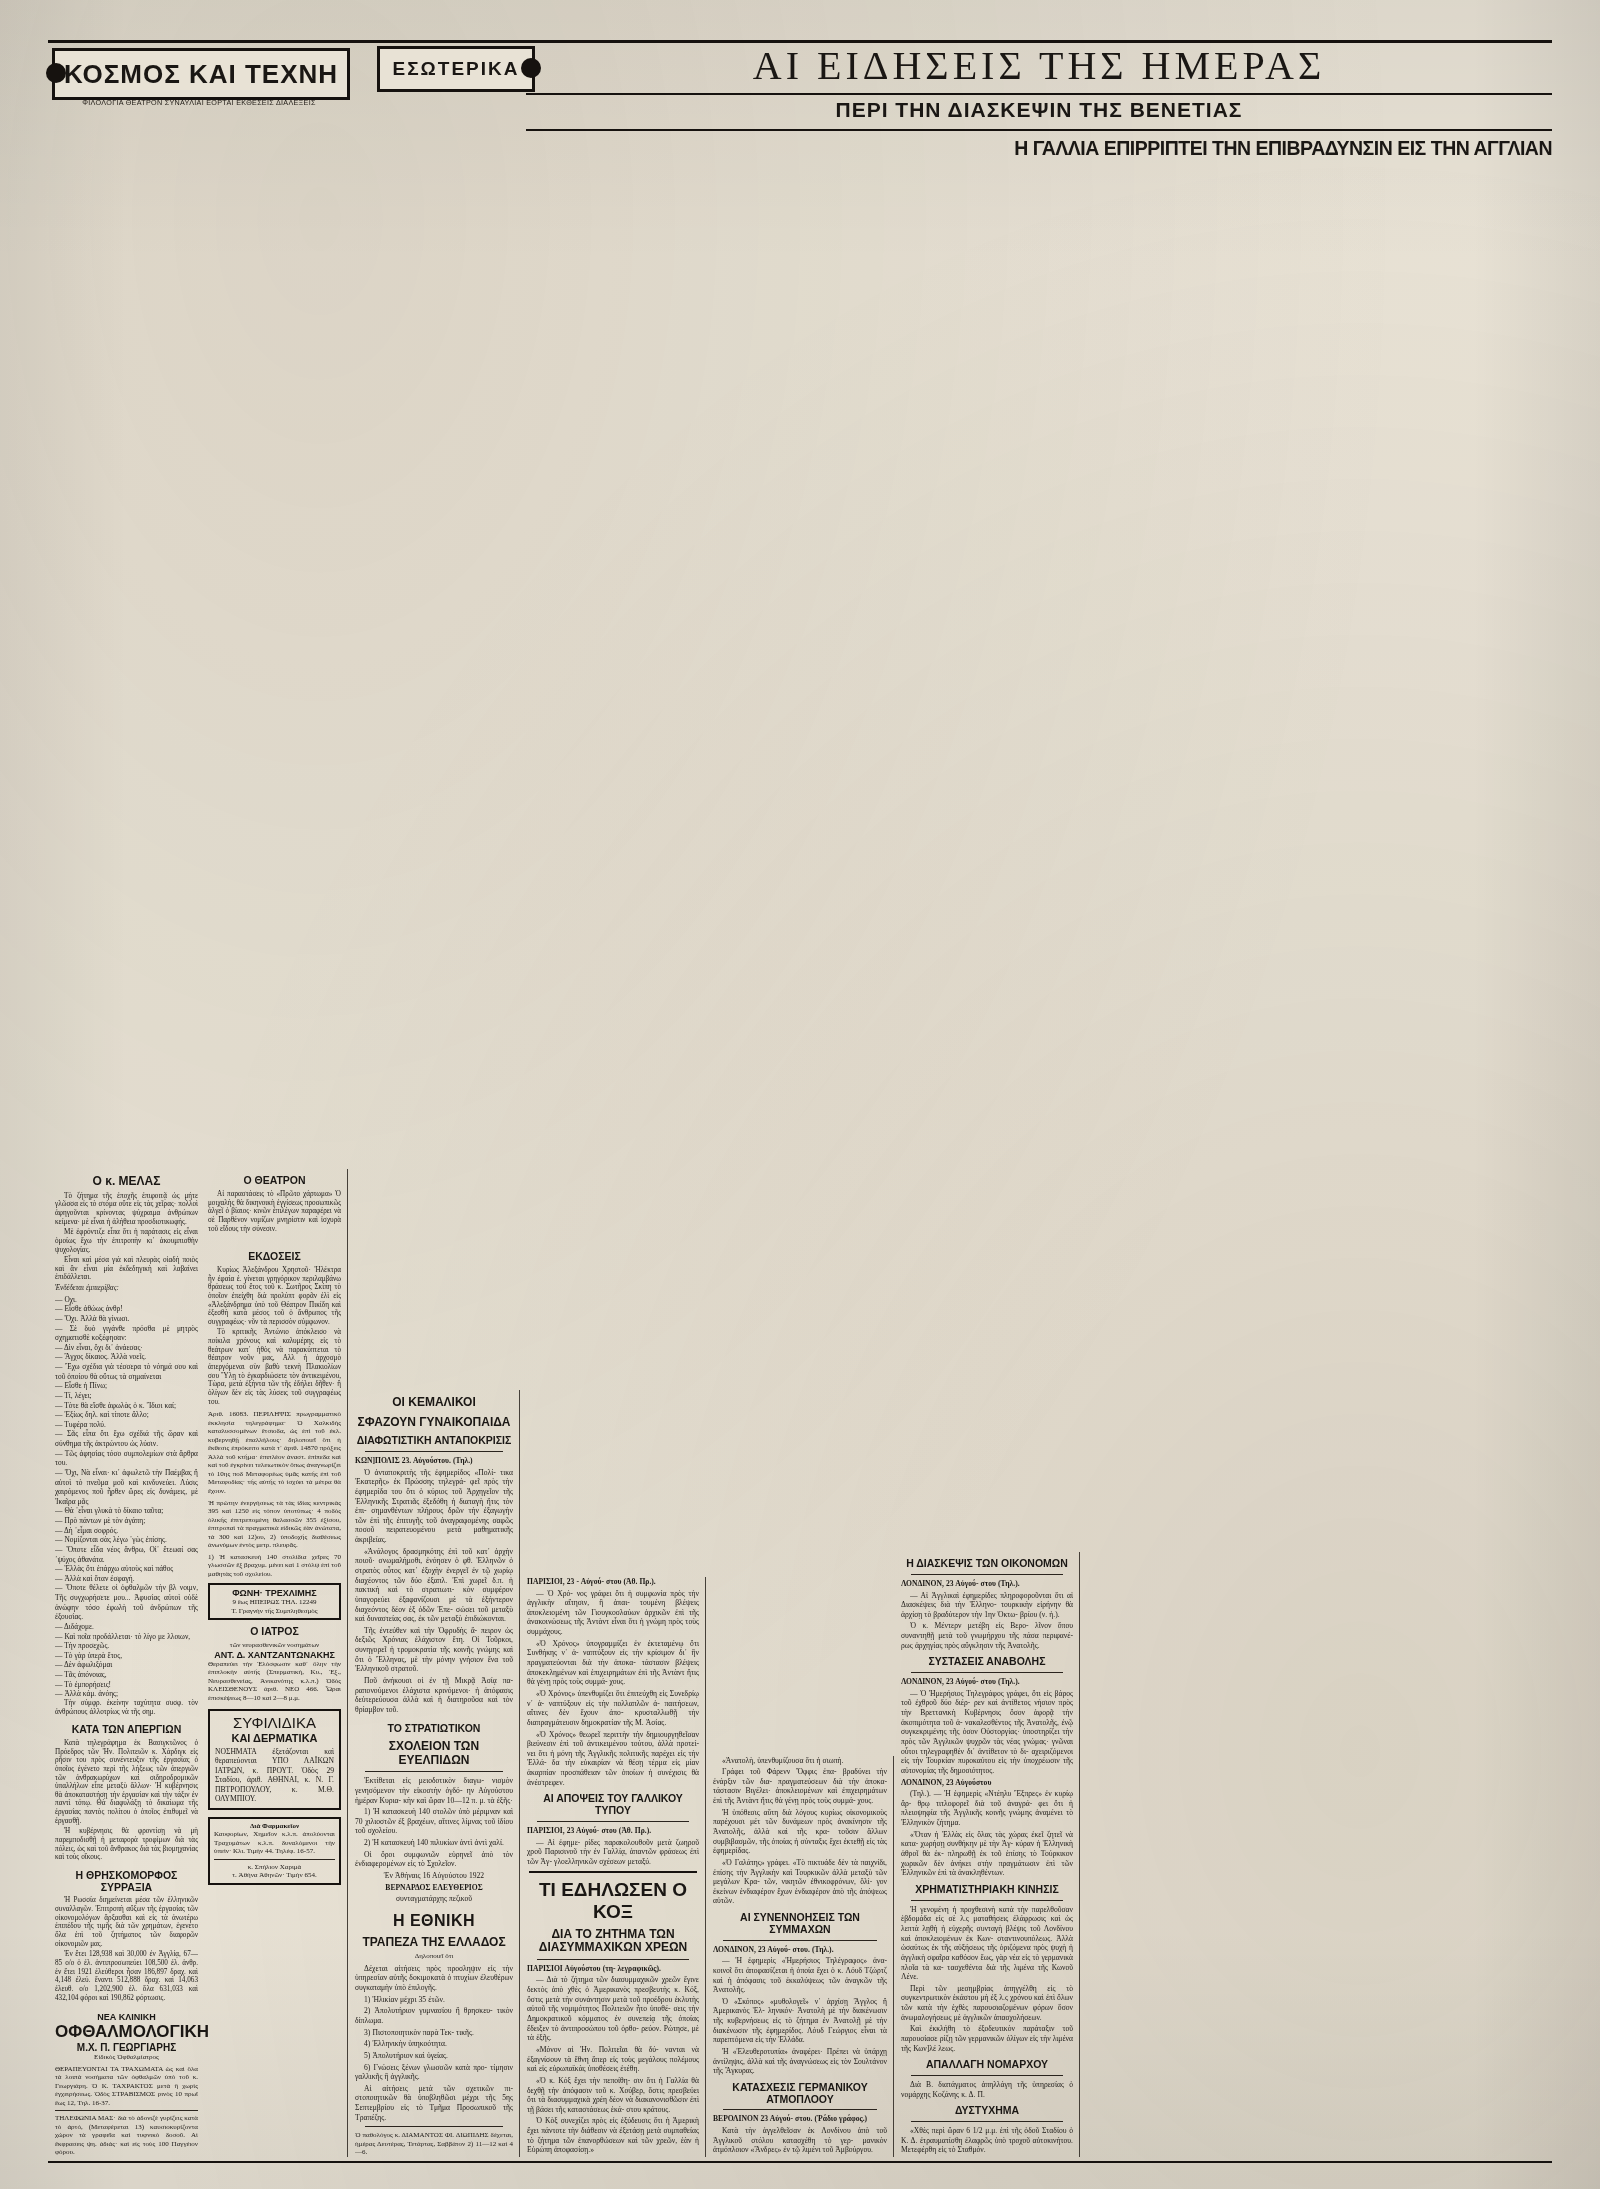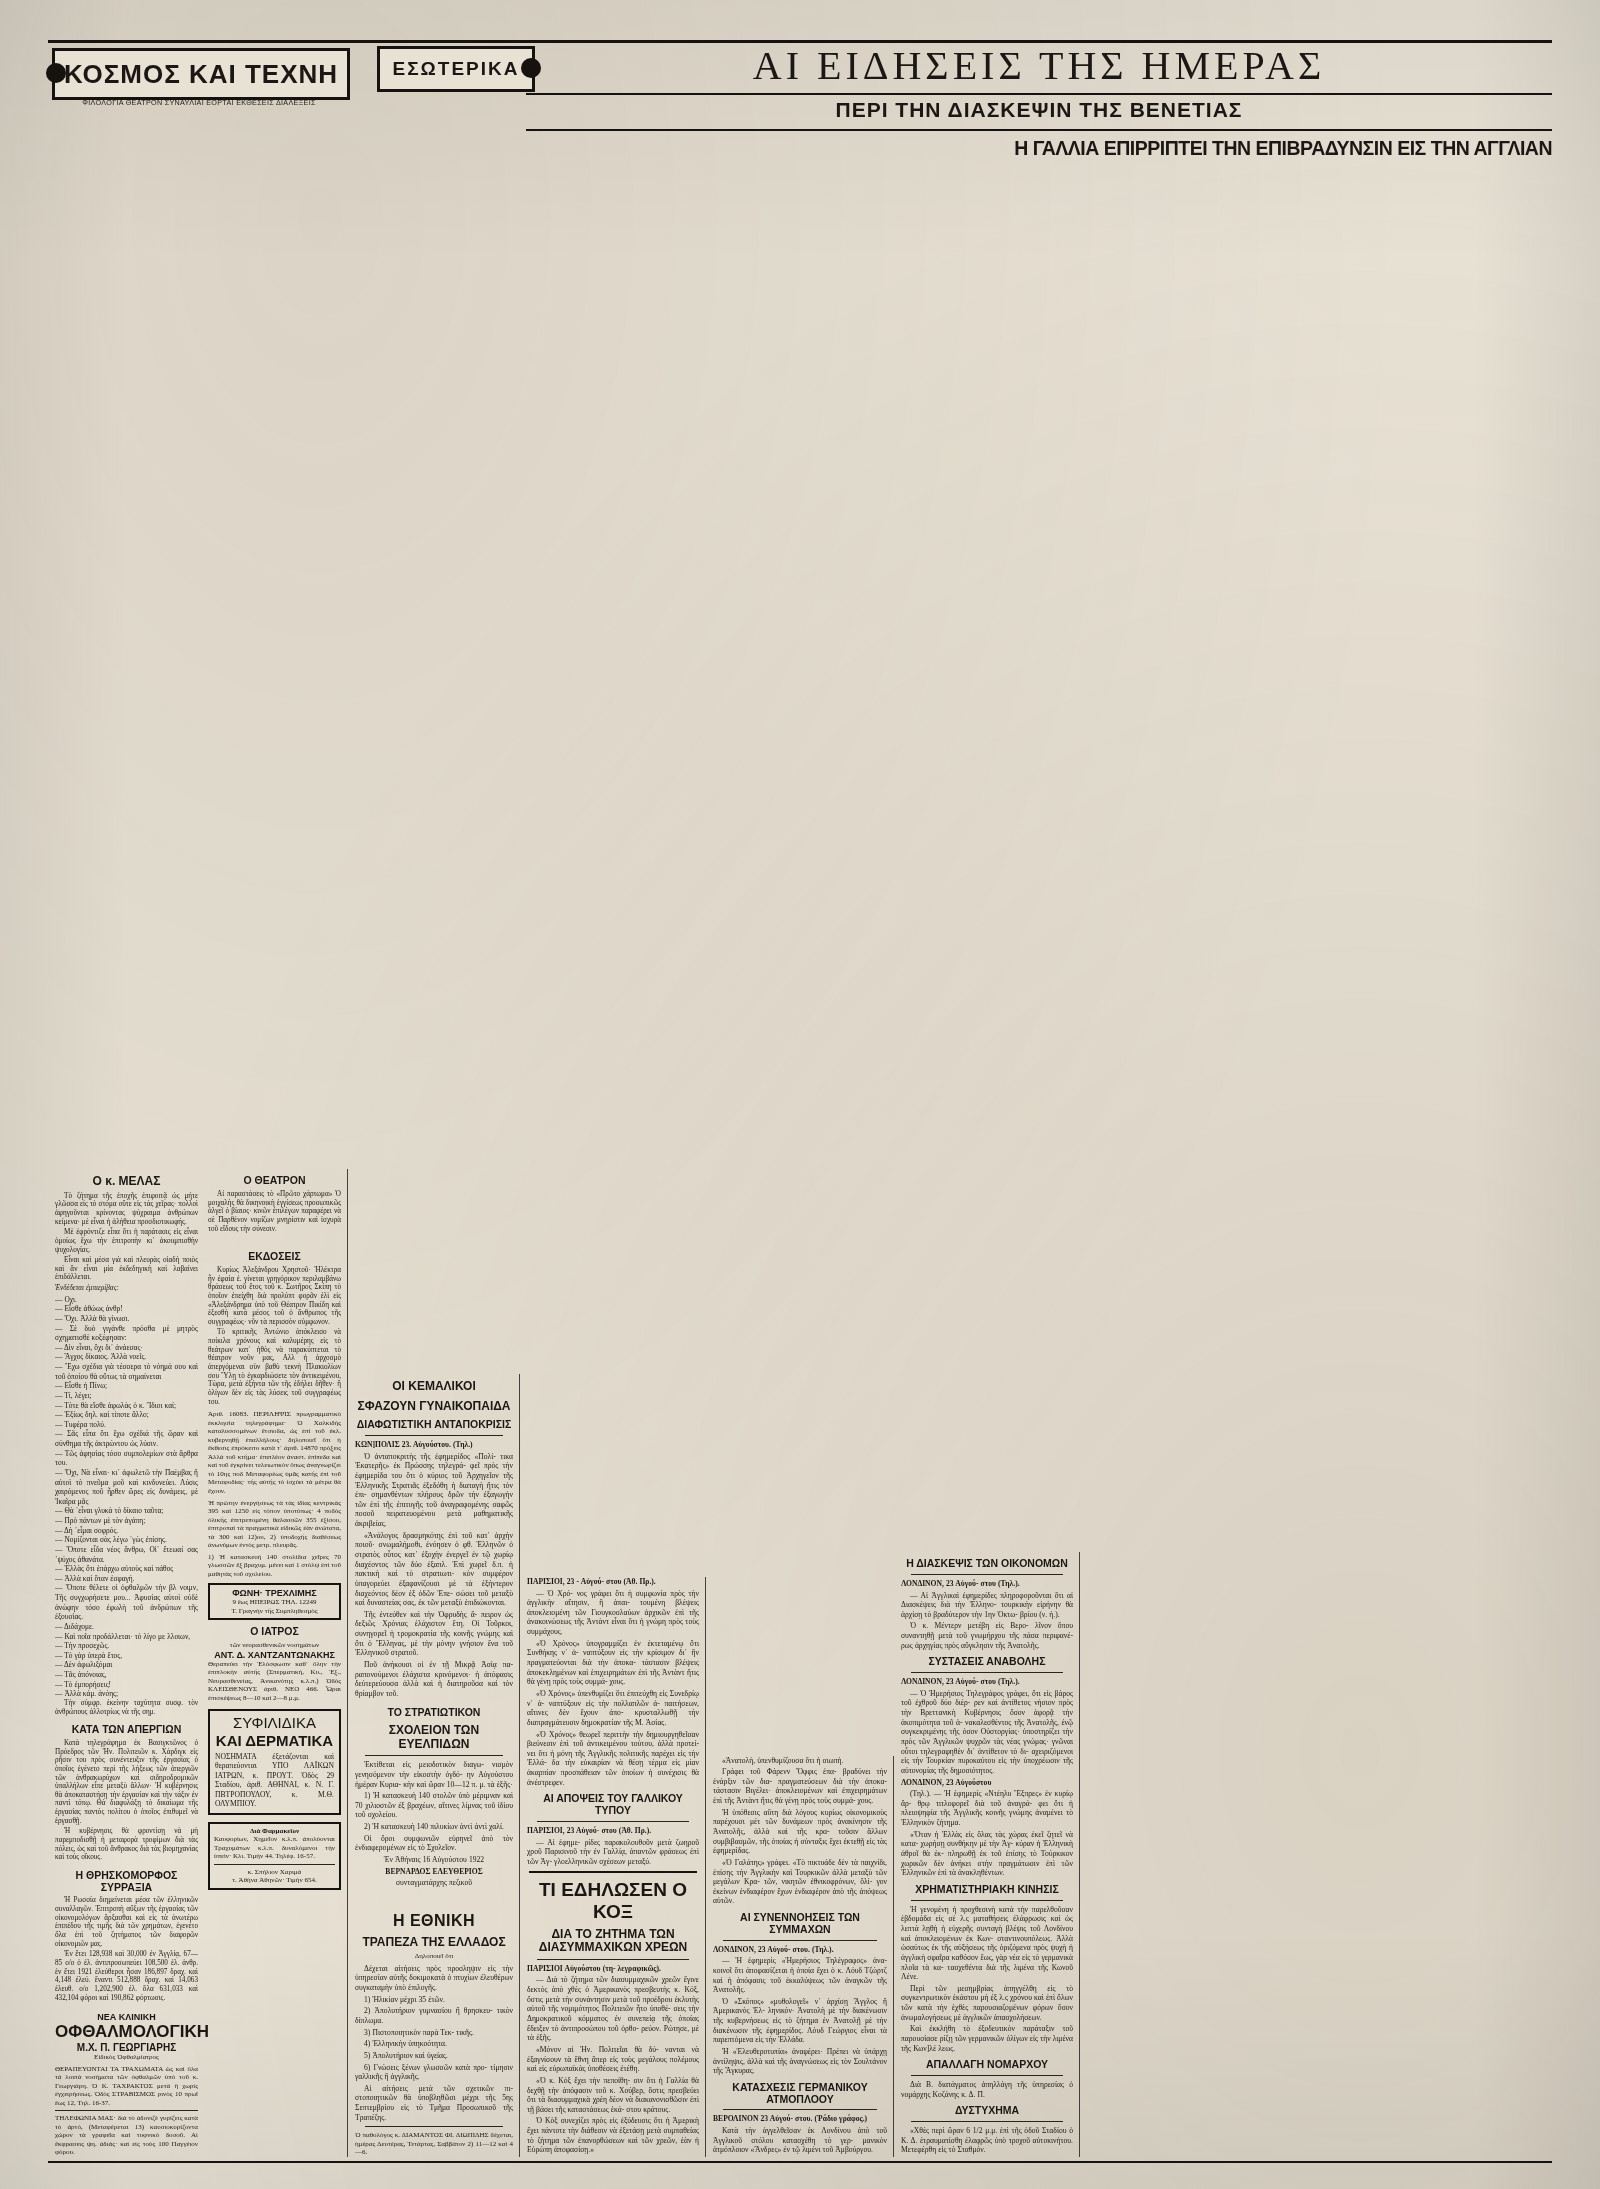--- a/index.html
+++ b/index.html
@@ -132,21 +132,21 @@
   .dateline{font-weight:bold;}
   .center{text-align:center;}
   .boxed{
     border:2px solid #16120f;padding:3px 4px;margin:5px 0;
   }
   .listy{font-size:7.4px;line-height:1.3;}
   .adbox{
     border:2px solid #16120f;margin:7px 0;padding:4px 5px;text-align:center;
   }
   .adbox .t1{font-family:"Liberation Sans", sans-serif;font-weight:normal;font-size:15px;line-height:1.1;}
-  .adbox .t2{font-family:"Liberation Sans", sans-serif;font-weight:bold;font-size:15px;}
+  .adbox .t2{font-family:"Liberation Sans", sans-serif;font-weight:bold;font-size:11px;}
   .adbox .t3{font-size:7.6px;line-height:1.25;text-align:justify;margin-top:3px;}
   .small{font-size:7px;line-height:1.22;}
   .kicker{font-family:"Liberation Sans", sans-serif;font-weight:bold;font-size:9px;text-align:center;}
   .rule-h{border-top:1px solid #2a241e;margin:3px 0;}
 </style>
 </head>
 <body>
 
 <div class="page">
   <div class="paperwash"></div>
@@ -316,21 +316,21 @@
         <div class="body">
           <p>Ἐκτίθεται εἰς μειοδοτικὸν διαγω- νισμὸν γενησόμενον τὴν εἰκοστὴν ὀγδό- ην Αὐγούστου ἡμέραν Κυρια- κὴν καὶ ὥραν 10—12 π. μ. τὰ ἑξῆς·</p>
           <p>1) Ἡ κατασκευὴ 140 στολῶν ὑπὸ μέριμναν καὶ 70 χιλιοστῶν ἐξ βραχέων, αἵτινες λίμνας τοῦ ἰδίου τοῦ σχολείου.</p>
           <p>2) Ἡ κατασκευὴ 140 πιλυκίων ἀντὶ ἀντὶ χαλί.</p>
           <p>Οἱ ὅροι συμφωνιῶν εὑρηνεῖ ἀπὸ τὸν ἐνδιαφερομένων εἰς τὸ Σχολεῖον.</p>
           <p class="center" style="text-indent:0;">Ἐν Ἀθήναις 16 Αὐγούστου 1922</p>
           <p class="center" style="text-indent:0;font-weight:bold;">ΒΕΡΝΑΡΔΟΣ ΕΛΕΥΘΕΡΙΟΣ</p>
           <p class="center" style="text-indent:0;">συνταγματάρχης πεζικοῦ</p>
         </div>
 
-        <div style="margin-top:24px;">
+        <div style="margin-top:8px;">
           <div class="hd s4">Η ΕΘΝΙΚΗ</div>
           <div class="hd s2">ΤΡΑΠΕΖΑ ΤΗΣ ΕΛΛΑΔΟΣ</div>
           <div class="small center">Δηλοποιεῖ ὅτι</div>
           <div class="body" style="margin-top:3px;">
             <p>Δέχεται αἰτήσεις πρὸς προσληψιν εἰς τὴν ὑπηρεσίαν αὐτῆς δοκιμοκατὰ ὁ πτυχίων ἐλευθέρων συγκαταμὴν ὑπὸ ἐπιλογῆς.</p>
             <p>1) Ἡλικίαν μέχρι 35 ἐτῶν.</p>
             <p>2) Ἀπολυτήριον γυμνασίου ἢ θρησκευ- τικὸν δίπλωμα.</p>
             <p>3) Πιστοποιητικὸν παρὰ Τεκ- τικῆς.</p>
             <p>4) Ἐλληνικὴν ὑπηκοότητα.</p>
             <p>5) Ἀπολυτήριον καὶ ὑγείας.</p>

